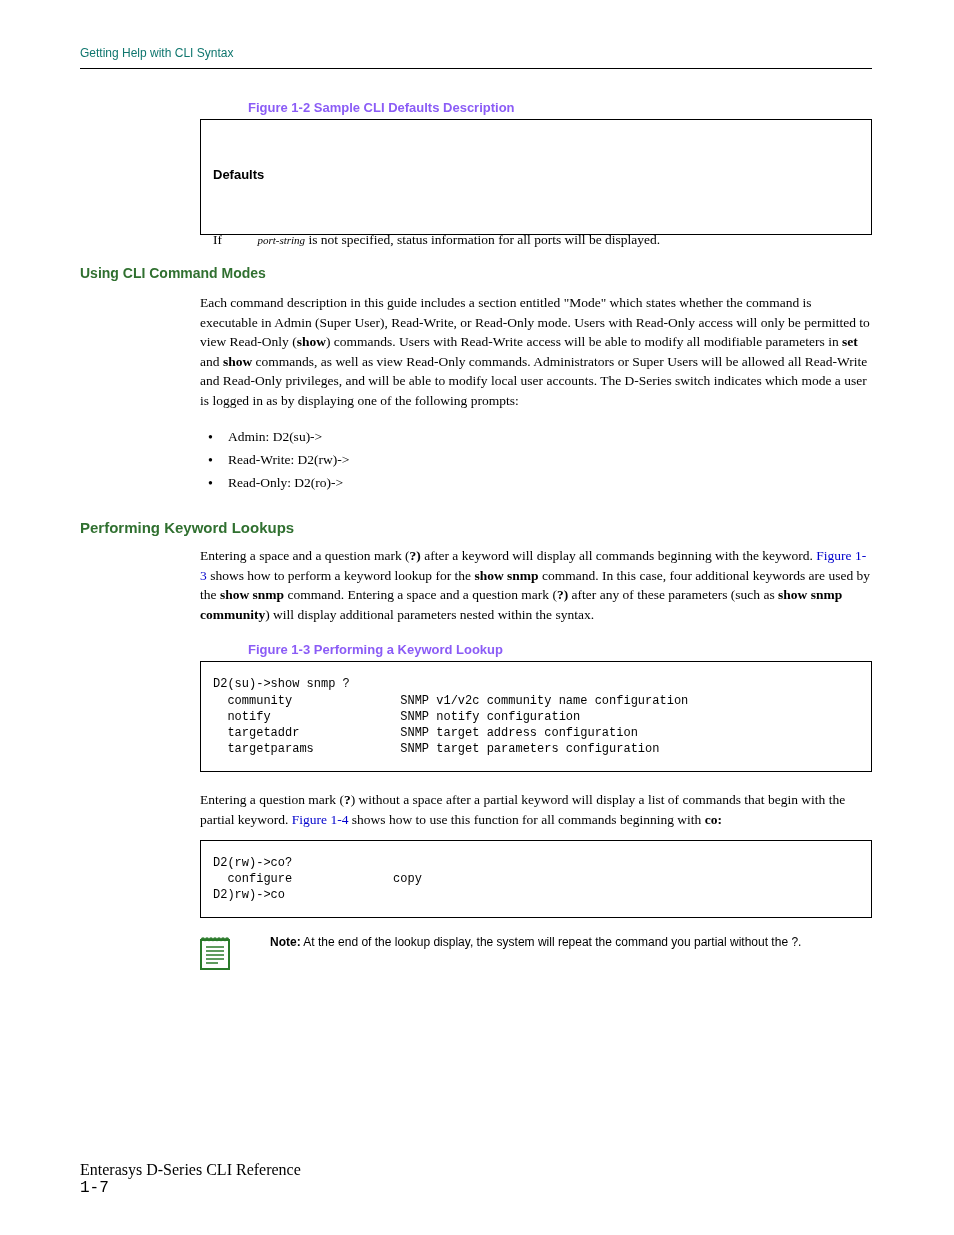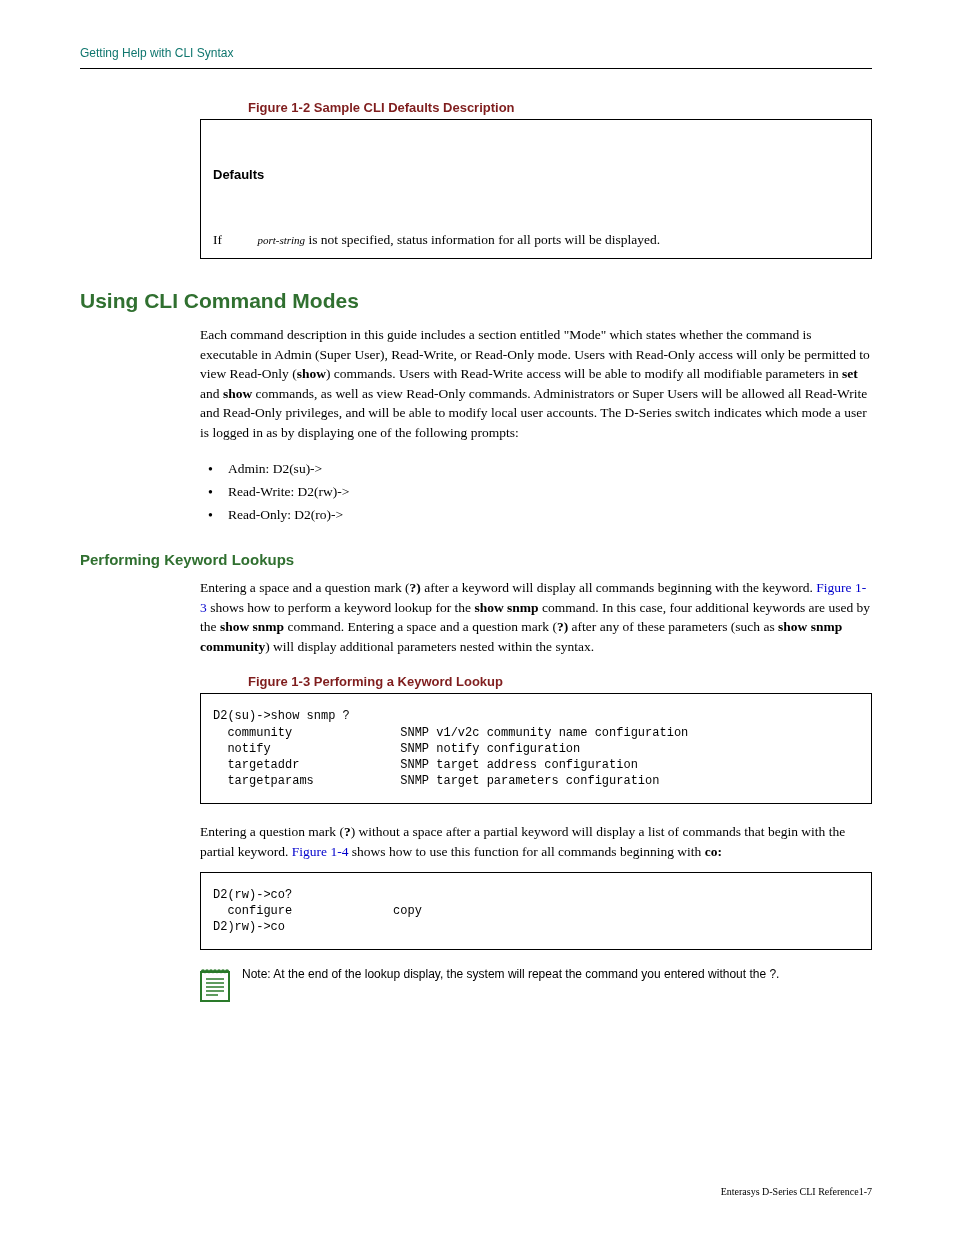--- a/index.html
+++ b/index.html
@@ -28,39 +28,39 @@
   }
   .content {
     position: absolute;
     top: 100px;
     left: 200px;
     right: 82px;
   }
   .fig-caption {
     font-family: Arial, Helvetica, sans-serif;
     font-size: 13px;
-    color: #7f1d1d;
+    color: #8b5cf6;
     font-weight: bold;
     margin-bottom: 4px;
     padding-left: 48px;
   }
   .fig-box {
     border: 1px solid #000;
     padding: 14px 12px;
     font-family: "Courier New", monospace;
     font-size: 12px;
     line-height: 1.35;
     white-space: pre;
   }
   .fig-box .ital { font-style: italic; font-family: "Book Antiqua", Palatino, Georgia, serif; font-size: 11px; margin-left: 32px; }
   .fig-box .body-serif { font-family: "Book Antiqua", Palatino, Georgia, serif; font-size: 13.5px; white-space: normal; display: block; margin-top: 14px; line-height: 1.45; }
   .h2 {
     font-family: Arial, Helvetica, sans-serif;
     color: #307030;
-    font-size: 21px;
+    font-size: 14px;
     font-weight: bold;
     margin-top: 30px;
     margin-bottom: 12px;
     margin-left: -120px;
   }
   .body {
     font-size: 13.5px;
     line-height: 1.45;
     margin-bottom: 10px;
   }
@@ -100,44 +100,45 @@
   }
   .note-icon {
     flex: 0 0 30px;
   }
   .note-text {
     flex: 1;
     font-family: Arial, Helvetica, sans-serif;
     font-size: 12px;
     line-height: 1.4;
   }
-  .note-text b { font-weight: normal; }
+  .note-text b { font-weight: bold; margin-left: 28px; }
   .footer {
     position: absolute;
     bottom: 38px;
     left: 80px;
     right: 82px;
     display: flex;
-    justify-content: flex-end;
-    font-size: 10px;
+    justify-content: flex-start;
+    font-size: 16px;
     font-family: "Book Antiqua", Palatino, Georgia, serif;
+    flex-direction: column;
   }
-  .footer .pg { font-family: Liberation Serif, serif; }
+  .footer .pg { font-family: Liberation Mono, monospace; }
   .row { display: inline; }
 </style>
 </head>
 <body>
 
 <div class="header-left">Getting Help with CLI Syntax</div>
 <div class="header-rule"></div>
 
 <div class="content">
 
   <div class="fig-caption">Figure 1-2   Sample CLI Defaults Description</div>
-  <div class="fig-box" style="height:140px; position:relative;">
+  <div class="fig-box" style="height:116px; position:relative;">
     <div style="font-family: Arial, Helvetica, sans-serif; font-weight:bold; font-size:13px; color:#000;">Defaults</div>
     <span class="body-serif"><span class="row">If </span><span class="ital row">port-string</span><span class="row"> is not specified, status information for all ports will be displayed.</span></span>
   </div>
 
   <div class="h2">Using CLI Command Modes</div>
   <p class="body"><span>Each command description in this guide includes a section entitled "Mode" which states whether the command is executable in Admin (Super User), Read-Write, or Read-Only mode. Users with Read-Only access will only be permitted to view Read-Only (</span><b>show</b><span>) commands. Users with Read-Write access will be able to modify all modifiable parameters in </span><b>set</b><span> and </span><b>show</b><span> commands, as well as view Read-Only commands. Administrators or Super Users will be allowed all Read-Write and Read-Only privileges, and will be able to modify local user accounts. The D-Series switch indicates which mode a user is logged in as by displaying one of the following prompts:</span></p>
   <ul class="bullets">
     <li>Admin: D2(su)-&gt;</li>
     <li>Read-Write: D2(rw)-&gt;</li>
     <li>Read-Only: D2(ro)-&gt;</li>
@@ -164,21 +165,21 @@
       <svg width="30" height="36" viewBox="0 0 30 36">
         <rect x="1" y="6" width="28" height="29" fill="#fff" stroke="#2a7a2a" stroke-width="2"></rect>
         <path d="M1 6 Q3 2 5 6 Q7 2 9 6 Q11 2 13 6 Q15 2 17 6 Q19 2 21 6 Q23 2 25 6 Q27 2 29 6" fill="none" stroke="#2a7a2a" stroke-width="1.5"></path>
         <line x1="6" y1="13" x2="24" y2="13" stroke="#2a7a2a" stroke-width="1.5"></line>
         <line x1="6" y1="17" x2="24" y2="17" stroke="#2a7a2a" stroke-width="1.5"></line>
         <line x1="6" y1="21" x2="24" y2="21" stroke="#2a7a2a" stroke-width="1.5"></line>
         <line x1="6" y1="25" x2="24" y2="25" stroke="#2a7a2a" stroke-width="1.5"></line>
         <line x1="6" y1="29" x2="18" y2="29" stroke="#2a7a2a" stroke-width="1.5"></line>
       </svg>
     </div>
-    <div class="note-text"><b>Note:</b><span> At the end of the lookup display, the system will repeat the command you entered without the ?.</span></div>
+    <div class="note-text"><b>Note:</b><span> At the end of the lookup display, the system will repeat the command you partial without the ?.</span></div>
   </div>
 
 </div>
 
 <div class="footer">
   <span>Enterasys D-Series CLI Reference</span>
   <span class="pg">1-7</span>
 </div>
 
 </body></html>

